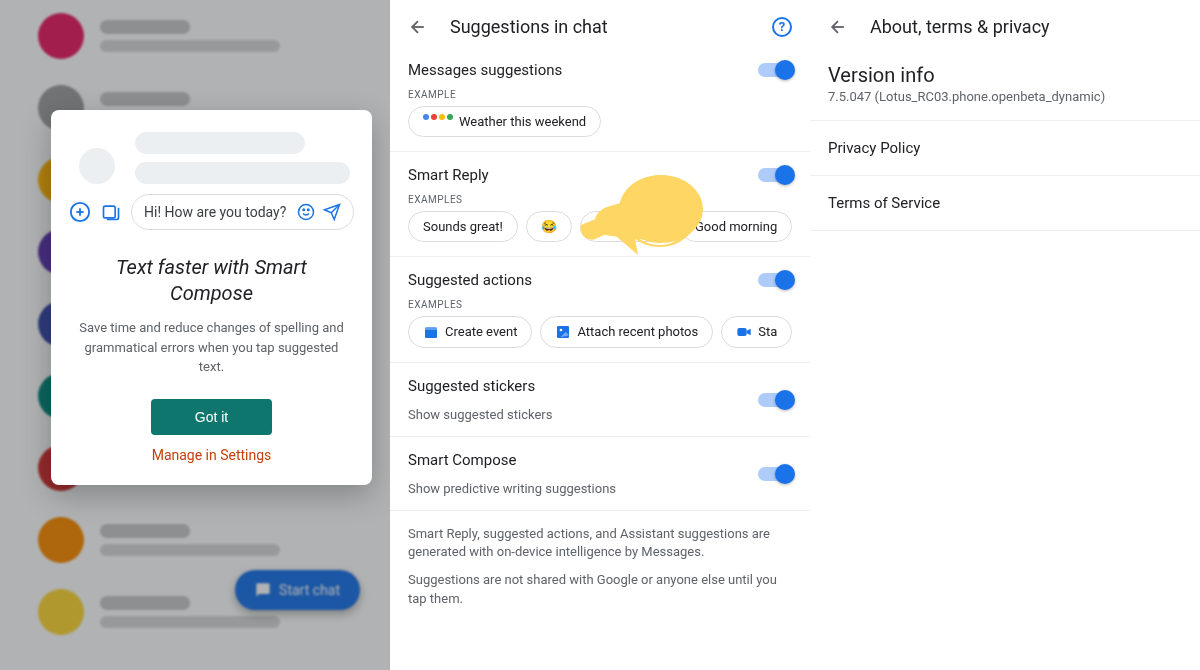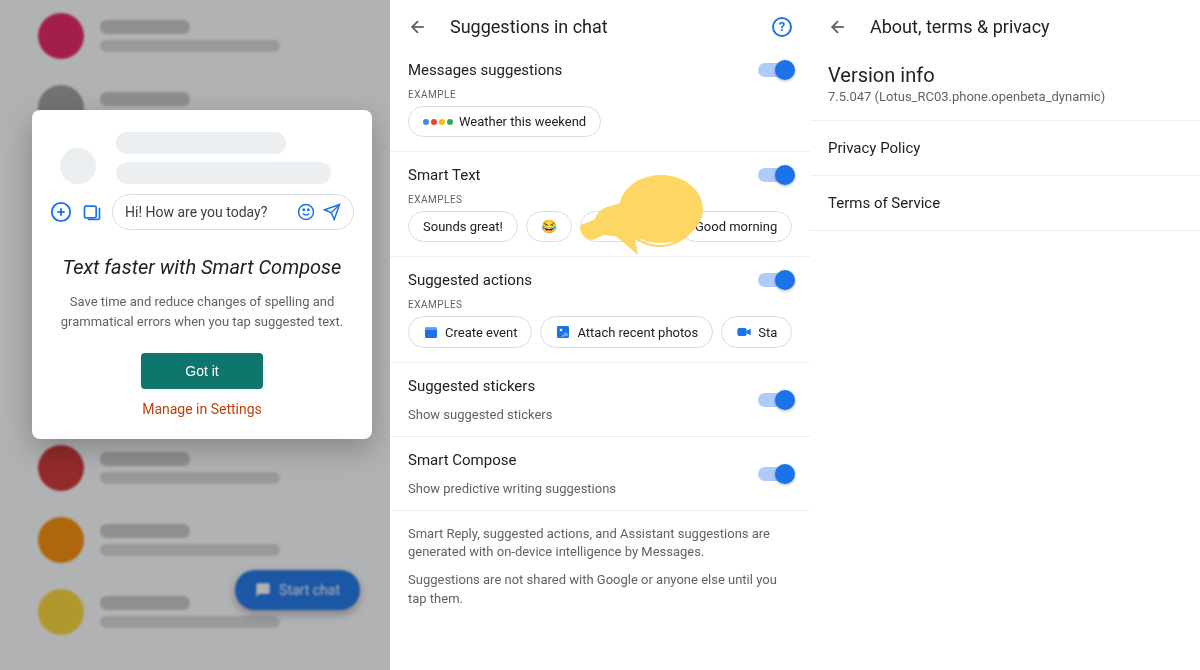--- a/index.html
+++ b/index.html
@@ -45,21 +45,21 @@
   .fab {
     position:absolute; right:30px; bottom:60px;
     background:#1a73e8; color:#fff; border-radius:28px;
     padding:12px 20px; font-size:14px; display:flex; align-items:center;
     box-shadow:0 4px 10px rgba(0,0,0,.3);
   }
   .fab svg{margin-right:8px;}
 
   .card {
     position:absolute;
-    left:32px; right:18px; top:110px;
+    left:51px; right:18px; top:110px;
     background:#fff; border-radius:8px;
     box-shadow:0 10px 30px rgba(0,0,0,.25);
     padding:22px 18px 22px 18px;
   }
   .mock-avatar { width:36px; height:36px; border-radius:50%; background:#eceff1; margin-right:10px;}
   .mock-bubbles { flex:1; }
   .mb1{height:22px; width:170px; background:#eceff1; border-radius:12px; margin-bottom:8px;}
   .mb2{height:22px; width:215px; background:#eceff1; border-radius:12px;}
   .compose-bar {display:flex; align-items:center; gap:10px; margin-top:10px;}
   .compose-icon{color:#1a73e8; font-size:20px;}
@@ -89,21 +89,21 @@
     width:34px; height:14px; background:#aecbfa; border-radius:10px; position:relative; cursor:pointer;
   }
   .toggle::after{
     content:""; position:absolute; right:-3px; top:-3px; width:20px; height:20px;
     background:#1a73e8; border-radius:50%; box-shadow:0 1px 3px rgba(0,0,0,.3);
   }
   .tag{font-size:10px; color:#5f6368; letter-spacing:.5px; margin:10px 0 6px;}
   .chips{display:flex; gap:8px; overflow:hidden;}
   .chip{
     border:1px solid #dadce0; border-radius:18px; padding:7px 14px;
-    font-size:13px; white-space:nowrap; display:flex; align-items:center; gap:6px;
+    font-size:13px; white-space:nowrap; display:flex; align-items:flex-start; gap:6px;
   }
   .chip .ci{width:16px; height:16px; color:#1a73e8;}
   .assist-dot{display:inline-flex; gap:2px;}
   .assist-dot i{width:6px;height:6px;border-radius:50%;}
   .foot{font-size:13px; color:#5f6368; line-height:1.4; padding:14px 18px;}
   .hand{
     position:absolute; top:165px; left:575px; pointer-events:none;
   }
 
   
@@ -250,21 +250,21 @@
             <i style="background:#fbbc04"></i>
             <i style="background:#34a853"></i>
           </span>
         <span>Weather this weekend</span>
       </div>
     </div>
   </div>
 
   <div class="section">
     <div class="row-head">
-      <span class="lbl">Smart Text</span>
+      <span class="lbl">Smart Reply</span>
       <div class="toggle"></div>
     </div>
     <div class="tag">EXAMPLES</div>
     <div class="chips">
       <div class="chip">
           <span>Sounds great!</span>
         </div>
       <div class="chip">
           <span>😂</span>
         </div>

